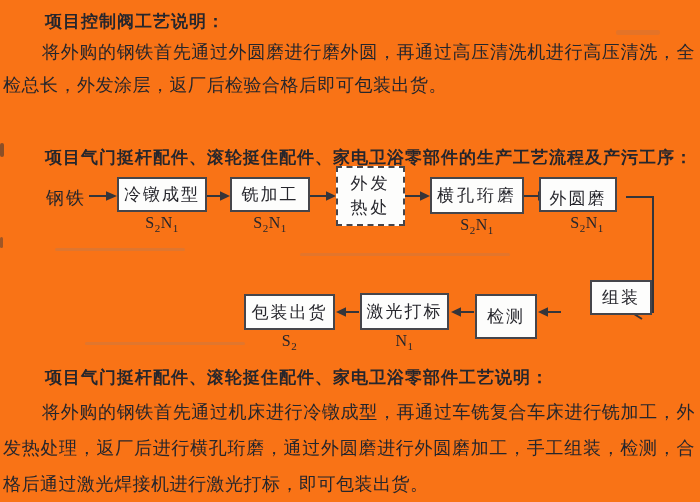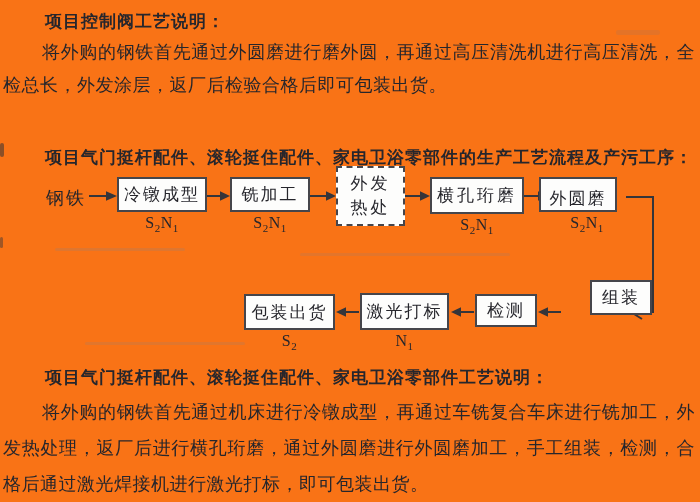--- a/index.html
+++ b/index.html
@@ -126,21 +126,21 @@
     <span>外圆磨</span>
   </div>
   <div class="code" style="left:548px;top:214px;width:78px;">
     <span>S</span><sub>2</sub><span>N</span><sub>1</sub>
   </div>
 
   <div class="box" style="left:562px;top:280px;width:62px;height:35px;margin-left:28px;">
     <span>组装</span>
   </div>
 
-  <div class="box" style="left:475px;top:294px;width:62px;height:33px;">
+  <div class="box" style="left:475px;top:294px;width:62px;height:45px;">
     <span>检测</span>
   </div>
 
   <div class="box" style="left:360px;top:293px;width:89px;height:37px;">
     <span>激光打标</span>
   </div>
   <div class="code" style="left:360px;top:332px;width:89px;">
     <span>N</span><sub>1</sub>
   </div>
 

